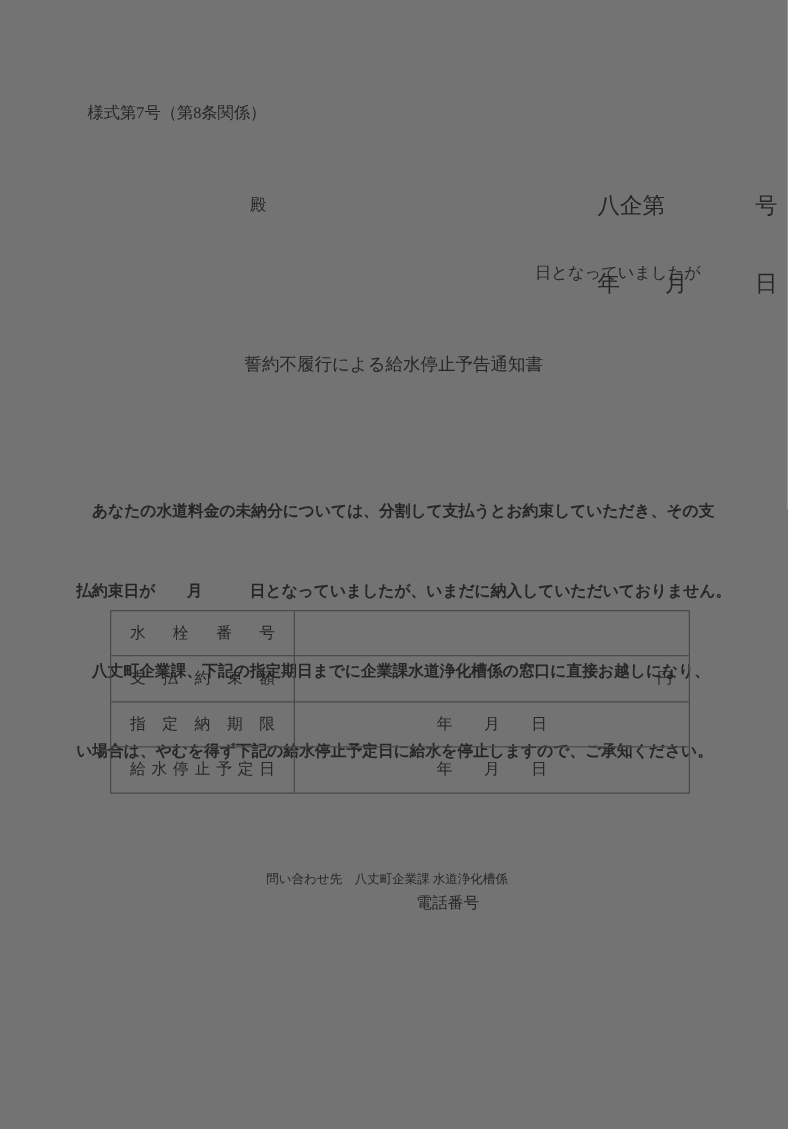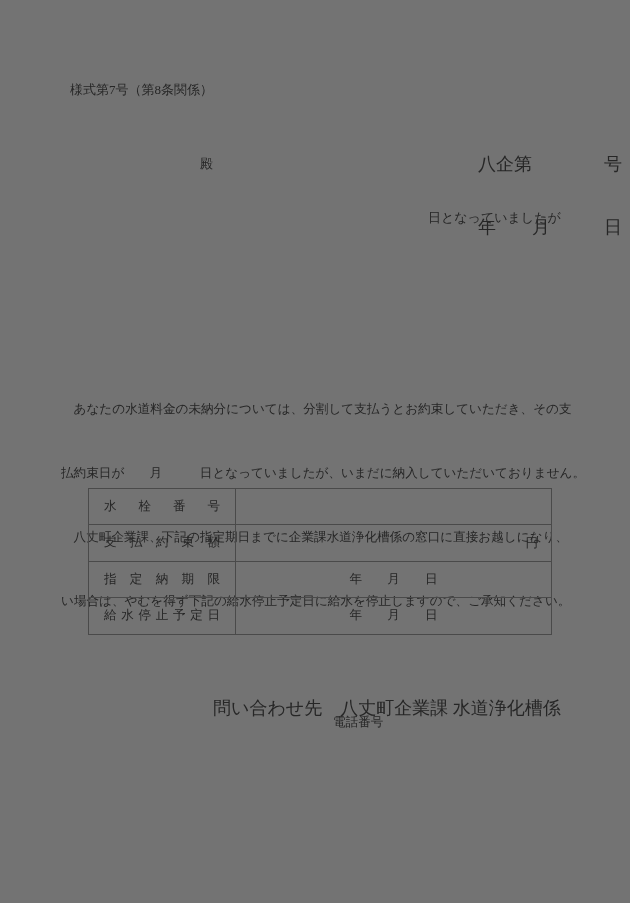--- a/index.html
+++ b/index.html
@@ -22,21 +22,21 @@
   .issuer { left: 428px; top: 209px; font-size: 13px; }
   .doc-title {
     left: 0; top: 283px; width: 630px;
     text-align: center; font-size: 14px;
     white-space: pre;
   }
   .body-text {
     left: 61px; top: 356px; width: 512px;
     font-size: 12.6px; line-height: 21.4px;
   }
-  .body-text div { white-space: pre; }
+  .body-text div { white-space: pre; font-weight: bold; }
   .fee-table {
     position: absolute;
     left: 88px; top: 488px;
     width: 464px; height: 147px;
     display: grid;
     grid-template-columns: 147px 1fr;
     grid-template-rows: repeat(4, 1fr);
     border: 1px solid #4a4a4a;
     box-sizing: border-box;
     font-size: 12.6px;
@@ -61,39 +61,40 @@
     position: relative;
     justify-content: center;
   }
   .value-text { white-space: pre; }
   .unit {
     position: absolute;
     right: 13px;
     top: 50%;
     transform: translateY(-50%);
   }
-  .contact { left: 213px; top: 696px; font-size: 18px; }
+  .contact { left: 213px; top: 696px; font-size: 10px; }
   .phone { left: 333px; top: 714px; font-size: 12.6px; }
 </style>
 </head>
 <body>
 
 <div class="page">
 
   <div class="abs form-number">様式第7号（第8条関係）</div>
 
   <div class="abs doc-number-block">
     <div>八企第　　　　号</div>
     <div>年　　月　　　日</div>
   </div>
 
   <div class="abs addressee">殿</div>
 
   <div class="abs issuer">日となっていましたが</div>
 
+  <div class="abs doc-title">誓約不履行による給水停止予告通知書</div>
 
   <div class="abs body-text">
     <div>　あなたの水道料金の未納分については、分割して支払うとお約束していただき、その支</div>
     <div>払約束日が　　月　　　日となっていましたが、いまだに納入していただいておりません。</div>
     <div>　八丈町企業課、下記の指定期日までに企業課水道浄化槽係の窓口に直接お越しになり、</div>
     <div>い場合は、やむを得ず下記の給水停止予定日に給水を停止しますので、ご承知ください。</div>
   </div>
 
   <div class="fee-table">
 

